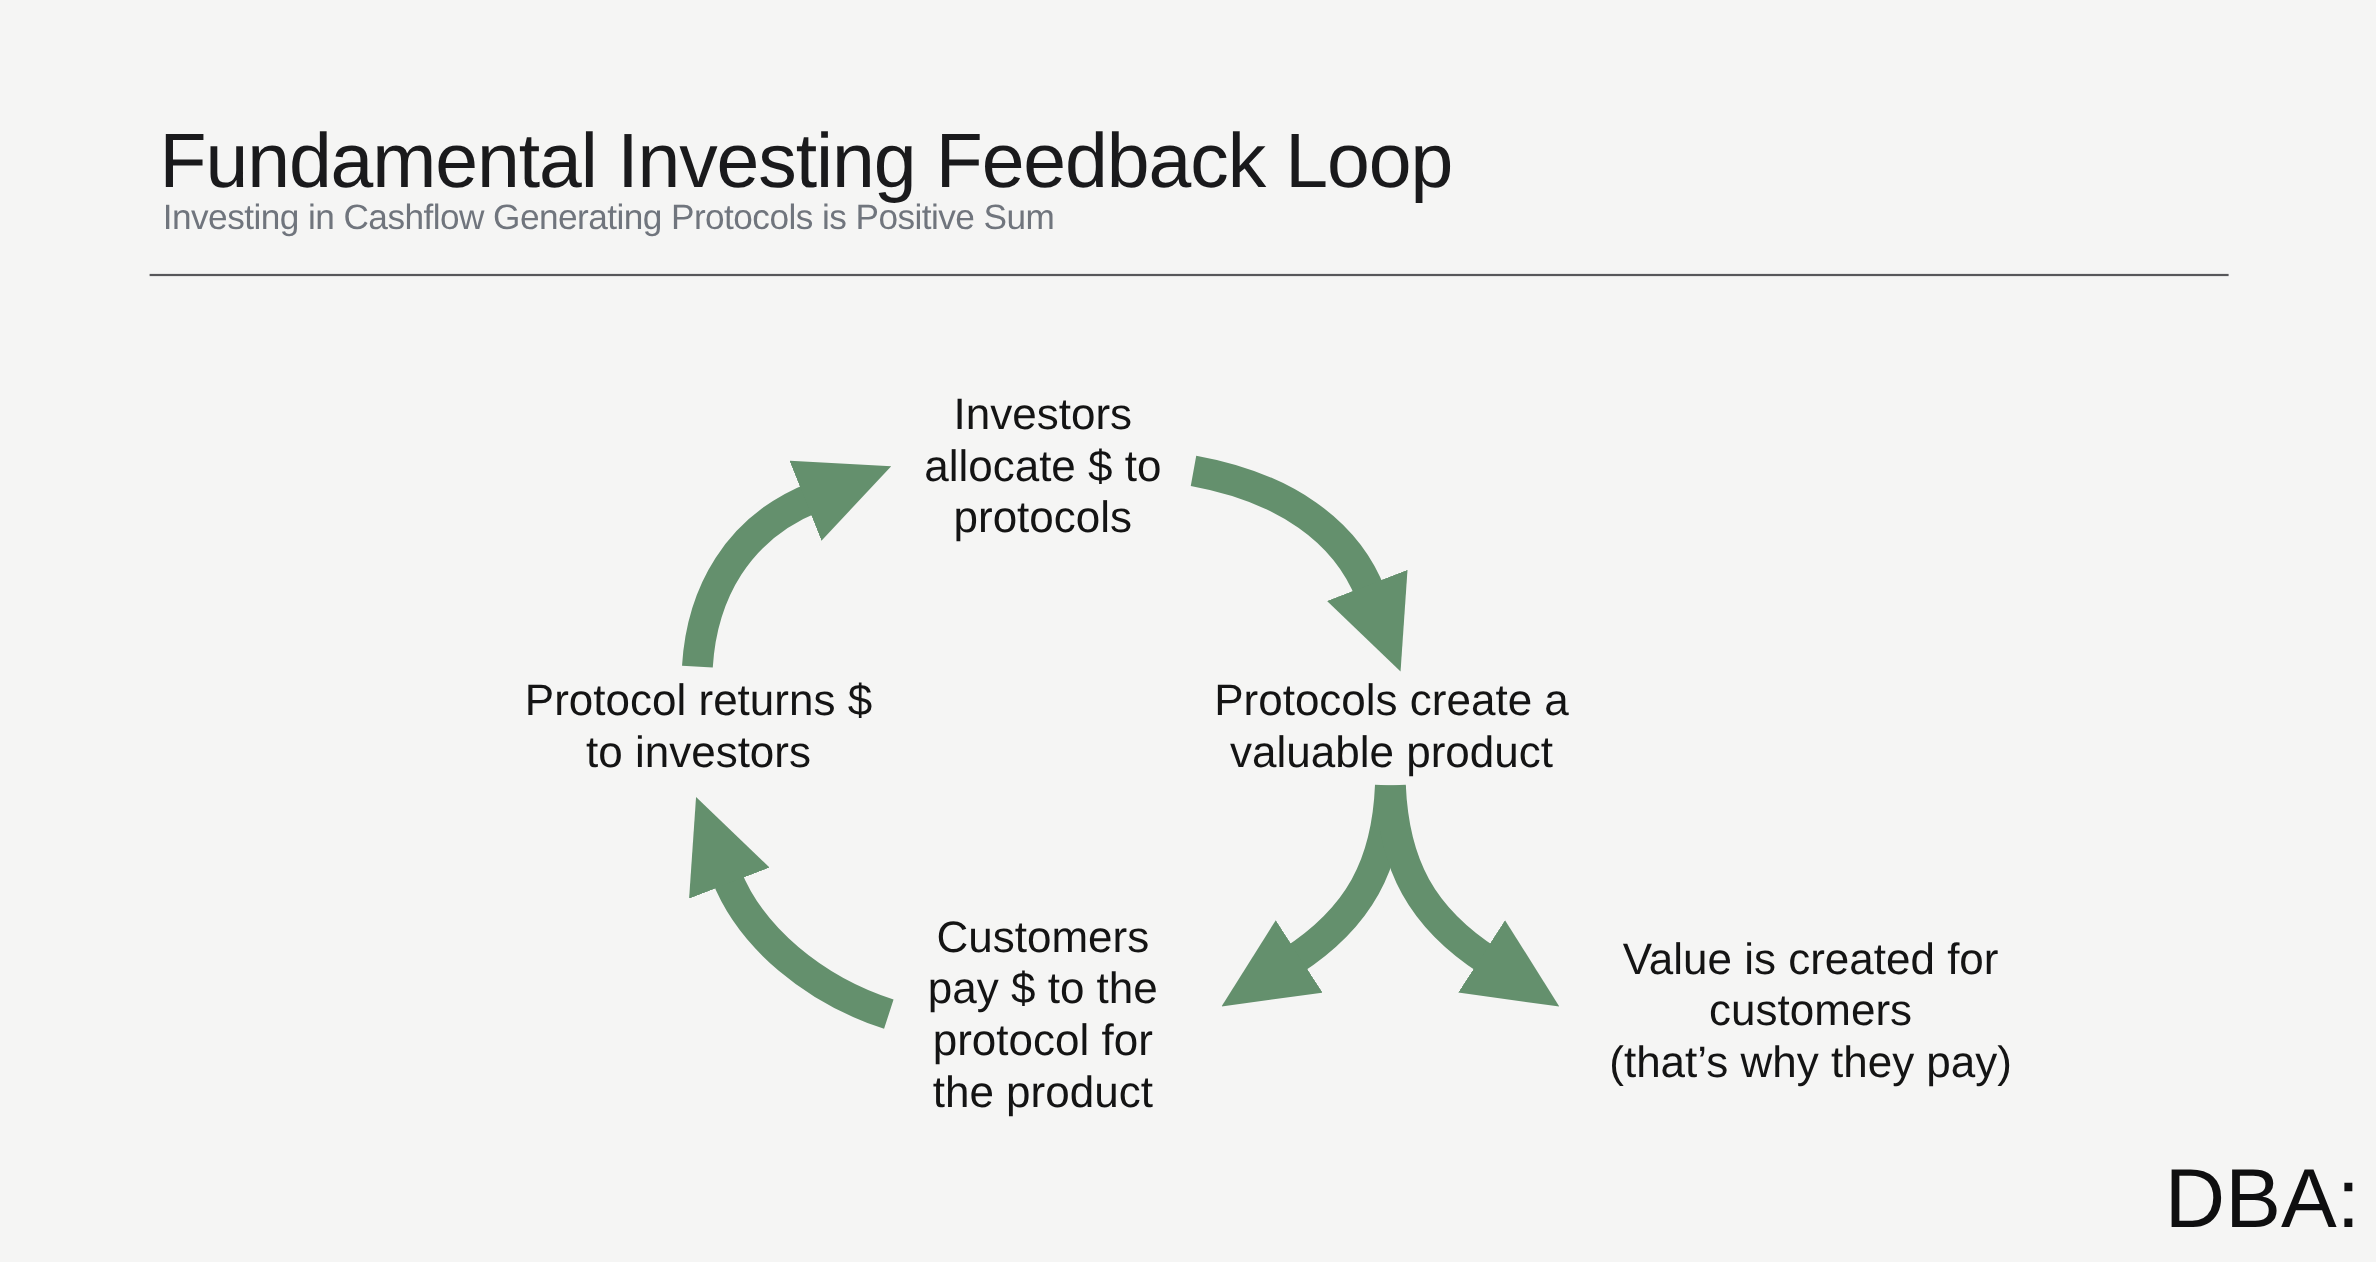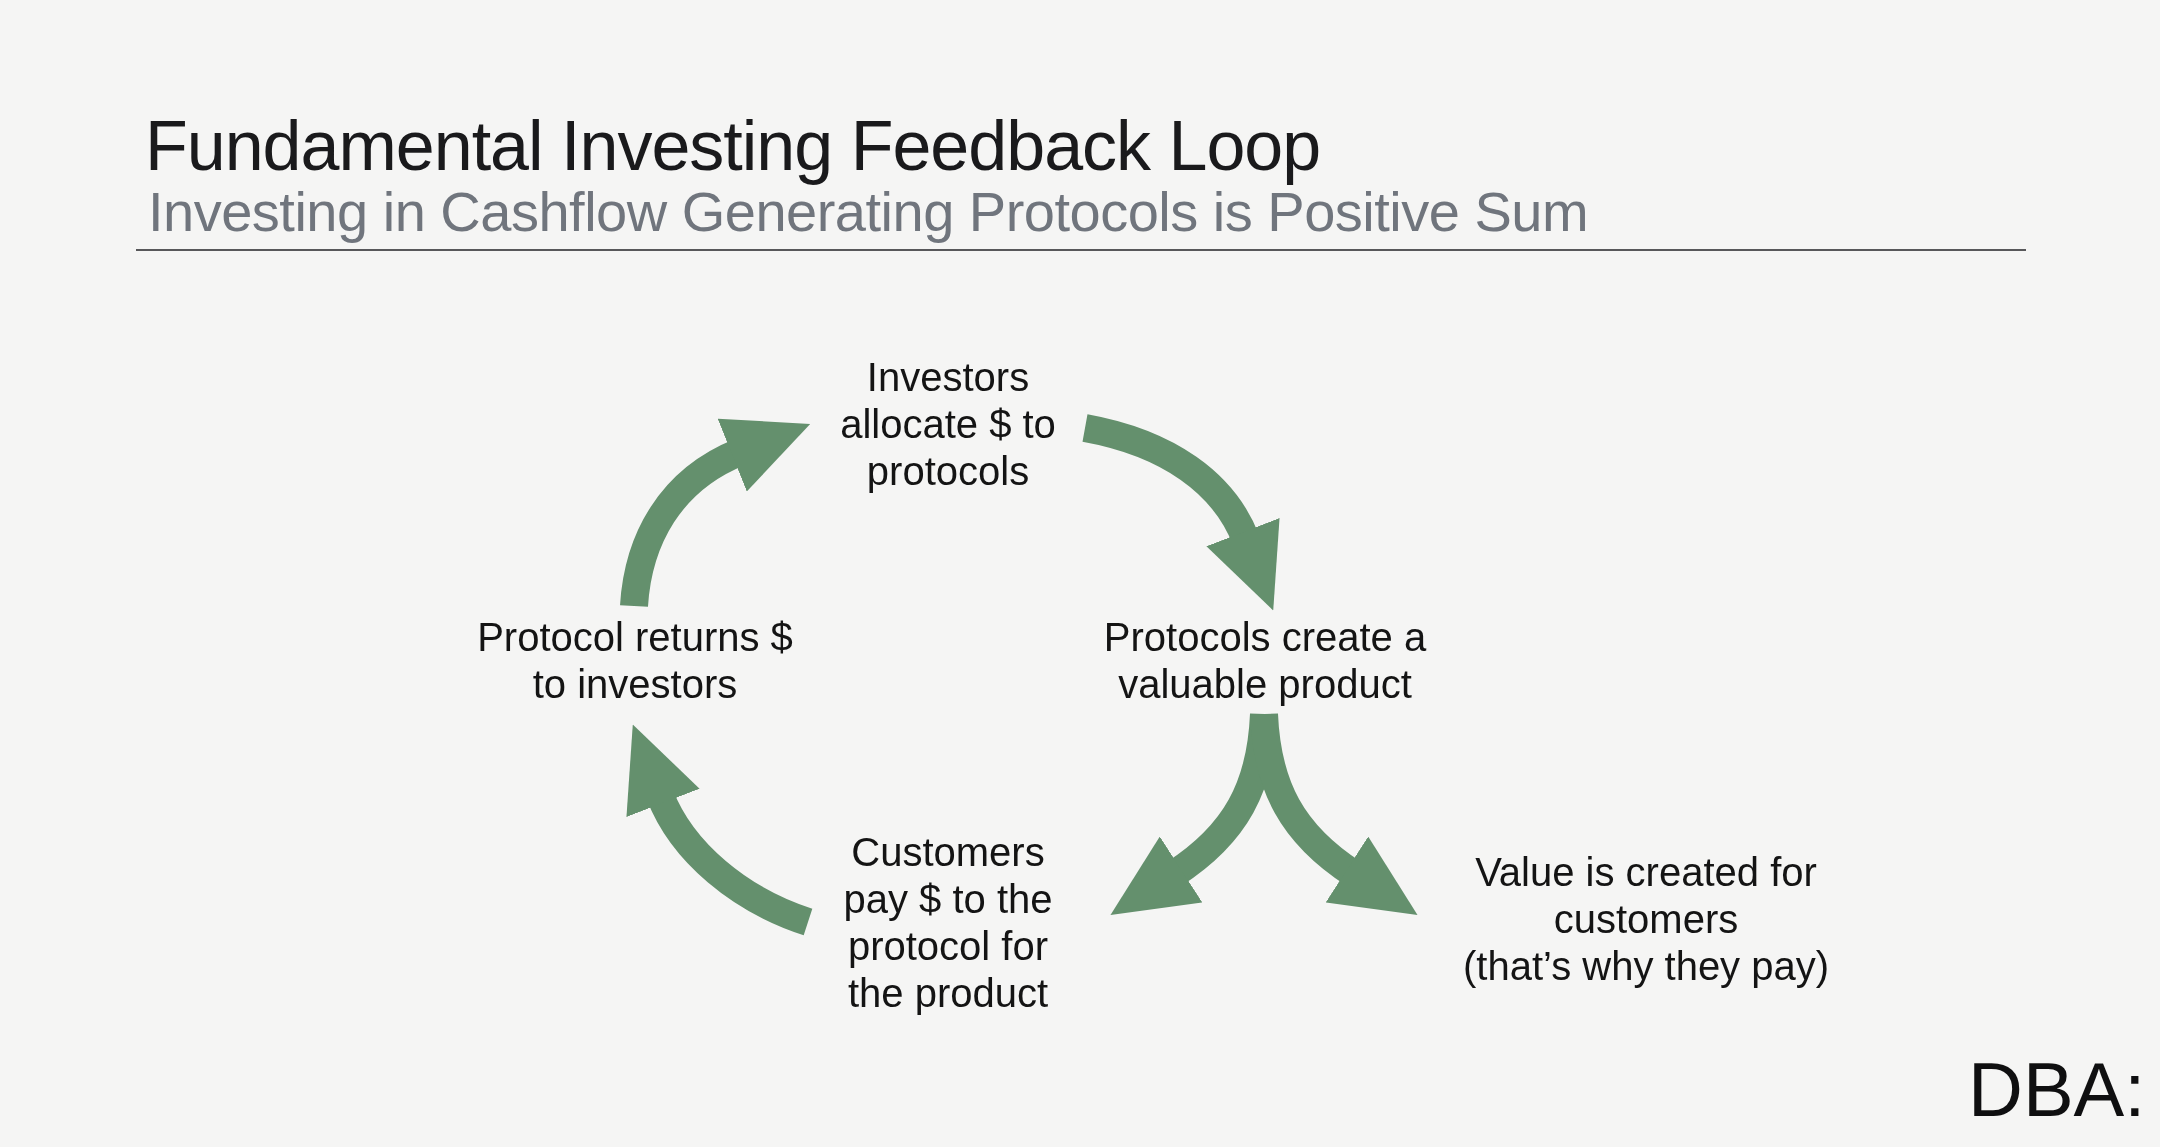--- a/index.html
+++ b/index.html
@@ -18,21 +18,21 @@
     font-family:"Liberation Sans","DejaVu Sans",sans-serif;
     position:relative;overflow:hidden;
   }
   .page-title{
     position:absolute;left:145px;top:88px;
     font-size:70px;font-weight:500;letter-spacing:-1px;
     color:var(--title-color);white-space:nowrap;margin-top:18px;
   }
   .page-subtitle{
     position:absolute;left:148px;top:179px;
-    font-size:56px;font-weight:400;letter-spacing:-0.5px;
+    font-size:32px;font-weight:400;letter-spacing:-0.5px;
     color:var(--subtitle-color);white-space:nowrap;
   }
   .header-divider{
     position:absolute;left:136px;top:249px;
     width:1890px;height:2px;
     background:var(--divider-color);
   }
   .diagram{position:absolute;inset:0;padding-left:24px;}
   svg.arrows-layer{position:absolute;left:0;top:0;}
   .node{

